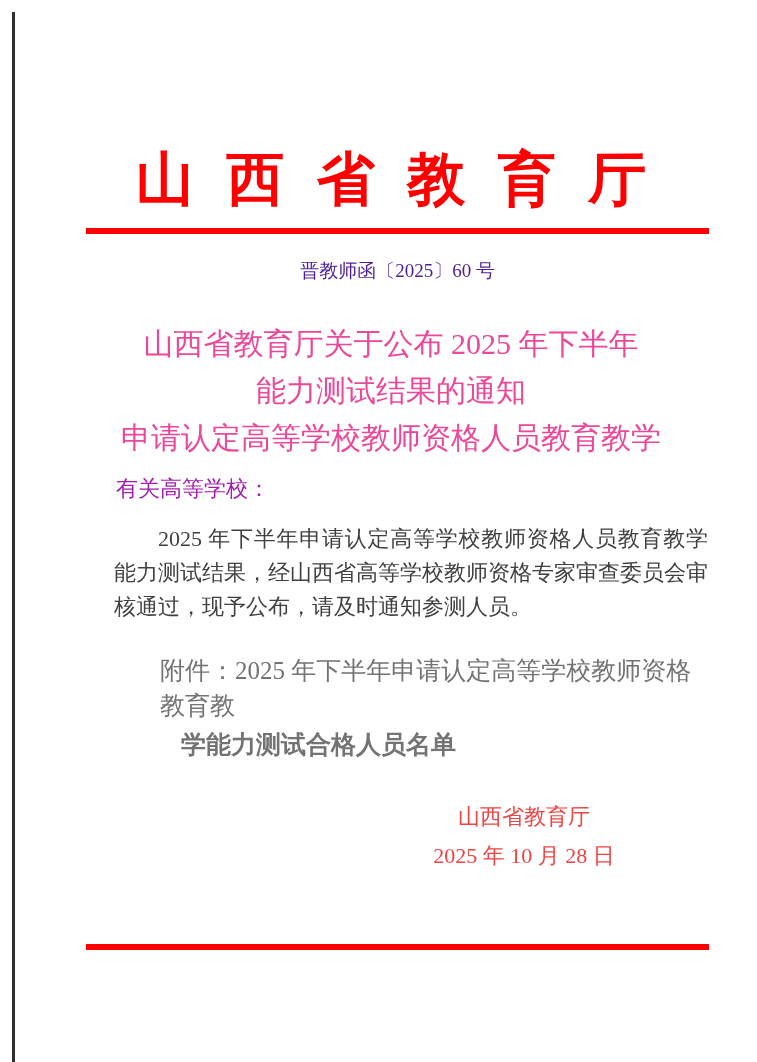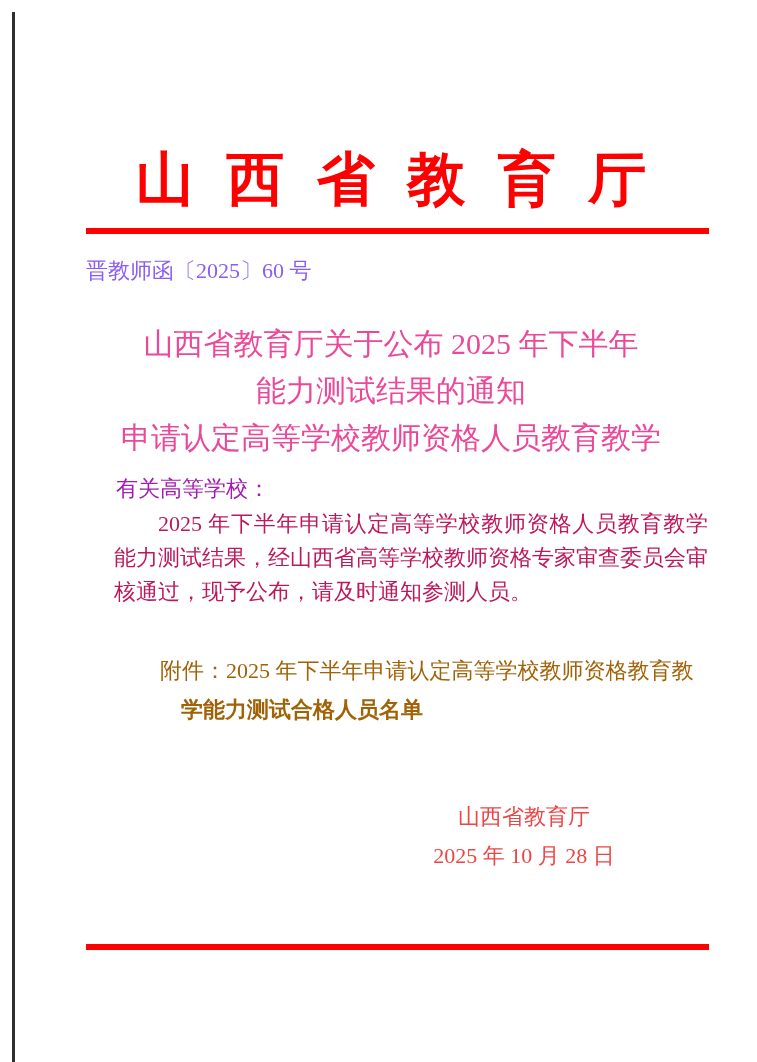--- a/index.html
+++ b/index.html
@@ -49,24 +49,24 @@
     width: 623px;
     height: 2px;
     border-top: 2px solid #fe0000;
     border-bottom: 4px solid #fe0000;
   }
   .doc-number {
     position: absolute;
     top: 240px;
     left: 67px;
     width: 623px;
-    text-align: left;
-    font-size: 22px;
+    text-align: center;
+    font-size: 19px;
     line-height: 30px;
-    color: #8b5cf6;
+    color: #4c1d95;
   }
   .doc-title {
     position: absolute;
     top: 302px;
     left: 0;
     right: 0;
     text-align: center;
     font-size: 30px;
     line-height: 43px;
     font-weight: normal;
@@ -75,38 +75,38 @@
   .salutation {
     position: absolute;
     top: 458px;
     left: 97px;
     font-size: 22px;
     line-height: 30px;
     color: #a21caf;
   }
   .body-paragraph {
     position: absolute;
-    top: 491px;
+    top: 506px;
     left: 95px;
     width: 594px;
     font-size: 22px;
     line-height: 34px;
-    color: #be185d;
+    color: #404040;
     text-align: justify;
     text-justify: inter-ideograph;
     text-indent: 2em;
   }
   .attachment {
     position: absolute;
     top: 633px;
     left: 97px;
     width: 592px;
-    font-size: 22px;
+    font-size: 25px;
     line-height: 35px;
-    color: #a16207;
+    color: #737373;
   }
   .attachment .line1 { padding-left: 40px; }
   .attachment .line2 { padding-left: 61px; font-weight: bold; }
   .signature-block {
     position: absolute;
     top: 779px;
     left: 300px;
     width: 410px;
     text-align: center;
     font-size: 22px;

